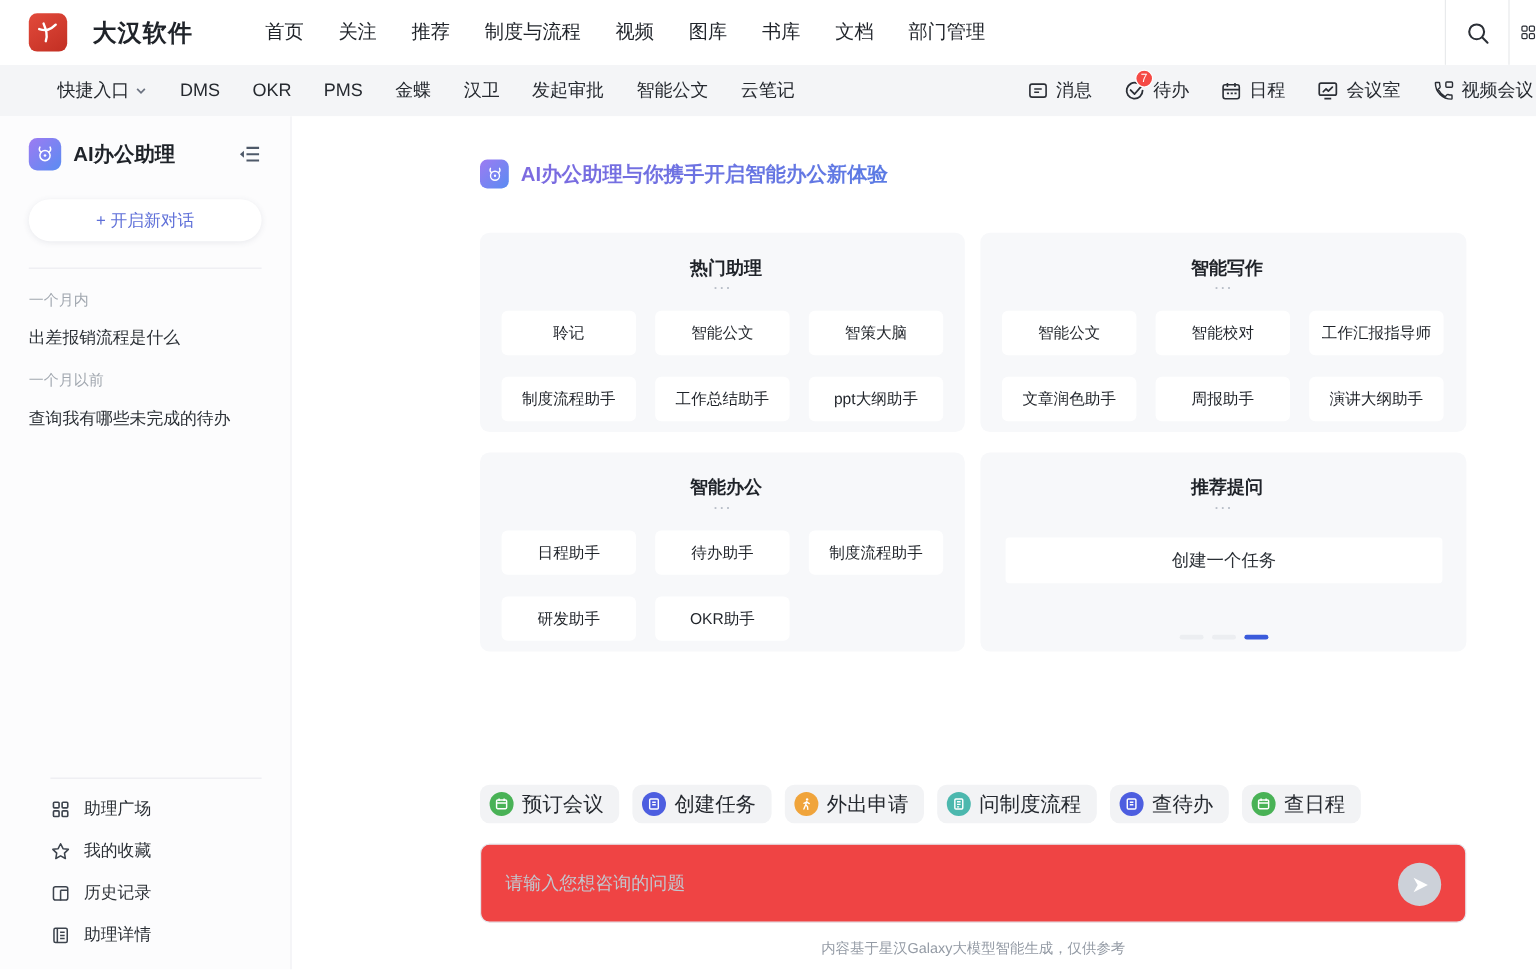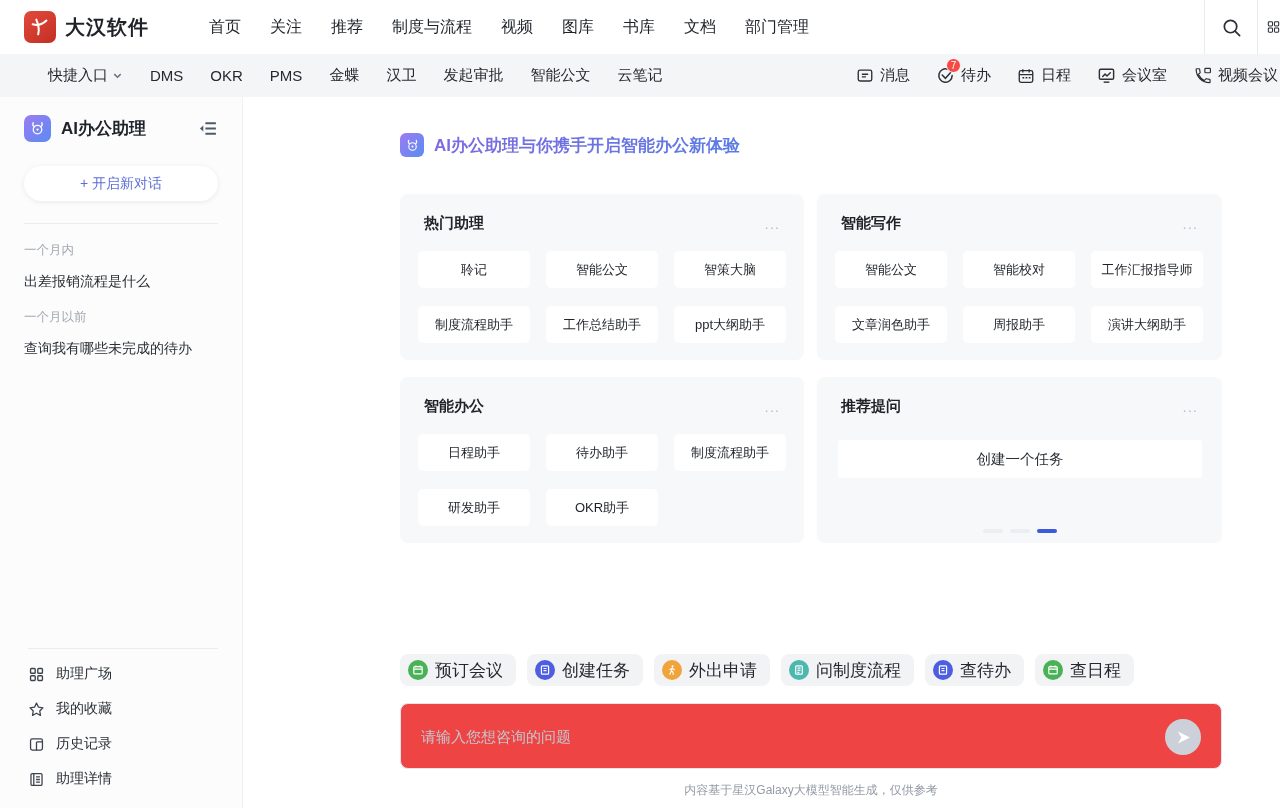--- a/index.html
+++ b/index.html
@@ -1,21 +1,21 @@
 <!DOCTYPE html>
 <html><head>
 <meta charset="utf-8">
 <style>
   * { margin:0; padding:0; box-sizing:border-box; }
   html,body { width:1280px; height:808px; overflow:hidden; background:#fff;
     font-family:"Liberation Sans","DejaVu Sans",sans-serif; color:#1f2329; }
 
   
   .topbar { height:54px; display:flex; align-items:center; background:#fff; position:relative; }
-  .logo-wrap { display:flex; align-items:center; margin-left:24px; }
+  .logo-wrap { display:flex; align-items:center; margin-left:24px;gap:12px; }
   .logo-mark { width:32px; height:32px; border-radius:7px; background:linear-gradient(145deg,#e24a3b,#c22f23);
     display:flex; align-items:center; justify-content:center; }
   .logo-mark svg { width:22px; height:22px; }
   .logo-text { font-size:20px; font-weight:bold; margin-left:9px; letter-spacing:1px; }
   .topnav { display:flex; align-items:center; gap:29px; margin-left:60px; }
   .topnav a { font-size:16px; color:#1f2329; text-decoration:none; cursor:pointer; }
   .topbar-right { margin-left:auto; display:flex; align-items:stretch; height:54px; }
   .search-btn { width:54px; display:flex; align-items:center; justify-content:center;
     border-left:1px solid #e8eaec; border-right:1px solid #e8eaec; cursor:pointer; }
   .apps-partial { width:22px; overflow:hidden; display:flex; align-items:center; padding-left:9px; cursor:pointer; }
@@ -40,36 +40,36 @@
   .sb-ai-icon { width:27px; height:27px; border-radius:7px; background:linear-gradient(135deg,#9d7bf2,#5a8cf2);
     display:flex; align-items:center; justify-content:center; }
   .sb-title { font-size:17px; font-weight:bold; margin-left:10px; flex:1; }
   .collapse-btn { cursor:pointer; display:flex; }
   .new-chat { margin-top:24px; height:35px; background:#fff; border-radius:18px; border:none;
     width:100%; box-shadow:0 1px 5px rgba(60,70,100,.10); color:#5e6fd8; font-size:14px; cursor:pointer;
     font-family:inherit; }
   .sb-divider { border:none; border-top:1px solid #ececf0; margin:22px 0 0 0; }
   .hist-label { font-size:12.5px; color:#a2a8b0; margin-top:18px; }
   .hist-item { font-size:14px; color:#2b3036; margin-top:14px; cursor:pointer; white-space:nowrap; overflow:hidden; }
-  .sb-footer { position:absolute; left:28px; right:24px; bottom:20px; border-top:1px solid #ececf0; padding-top:16px; }
+  .sb-footer { position:absolute; left:42px; right:24px; bottom:20px; border-top:1px solid #ececf0; padding-top:16px; }
   .sb-foot-item { display:flex; align-items:center; gap:11px; font-size:14px; color:#2b3036;
     cursor:pointer; margin-bottom:17px; }
   .sb-foot-item:last-child { margin-bottom:0;align-items:flex-end; }
 
   
   .main { flex:1; background:#fff; overflow:hidden; }
   .content { margin-left:157px; width:822px; }
   .welcome { display:flex; align-items:center; gap:10px; margin-top:36px; }
   .welcome-icon { width:24px; height:24px; border-radius:6px; background:linear-gradient(135deg,#9d7bf2,#5a8cf2);
     display:flex; align-items:center; justify-content:center; flex-shrink:0; }
   .welcome-title { font-size:17px; font-weight:bold;
     background:linear-gradient(90deg,#7d6ae0,#5b7be4); -webkit-background-clip:text; background-clip:text; color:transparent; }
   .cards { display:grid; grid-template-columns:404px 405px; gap:17px 13px; margin-top:37px; }
   .card { background:#f7f8fa; border-radius:8px; height:166px; padding:20px 18px 0 24px; position:relative; }
-  .card-head { display:flex; align-items:center; }
+  .card-head { display:flex; align-items:center;flex-direction:column; }
   .card-title { font-size:15px; font-weight:bold; flex:1; }
   .card-more { color:#b9bfc8; font-size:15px; letter-spacing:1px; cursor:pointer; line-height:8px; margin-right:6px; }
   .card-grid { display:grid; grid-template-columns:repeat(3,112px); gap:18px 16px; margin-top:18px; margin-left:-6px; }
   .agent-btn { height:37px; background:#fff; border-radius:5px; display:flex; align-items:center; justify-content:center;
     font-size:13px; color:#1f2329; cursor:pointer; white-space:nowrap; }
   .suggest-item { margin-top:24px; margin-left:-3px; width:364px; height:38px; background:#fff; border-radius:3px;
     display:flex; align-items:center; justify-content:center; font-size:14.5px; color:#2b3036; cursor:pointer; }
   .dots { position:absolute; bottom:10px; left:0; right:0; display:flex; justify-content:center; gap:7px; }
   .dot { width:20px; height:4px; border-radius:2px; background:#eceef1; cursor:pointer; }
   .dot.active { background:#3b5bdb; }

